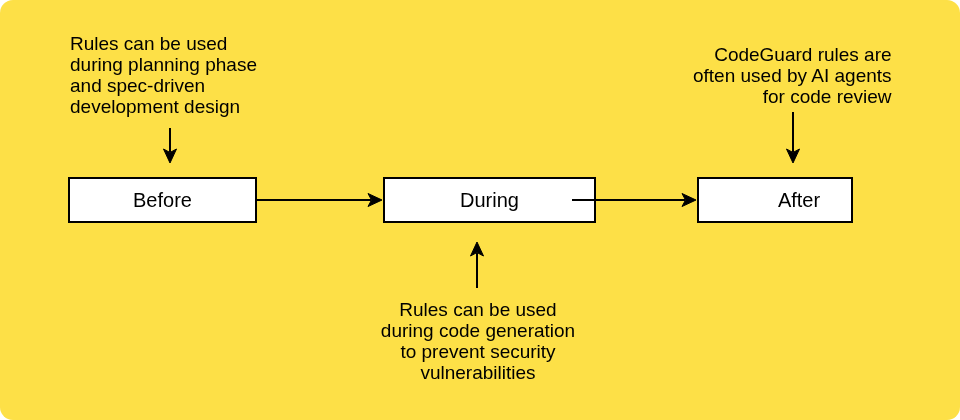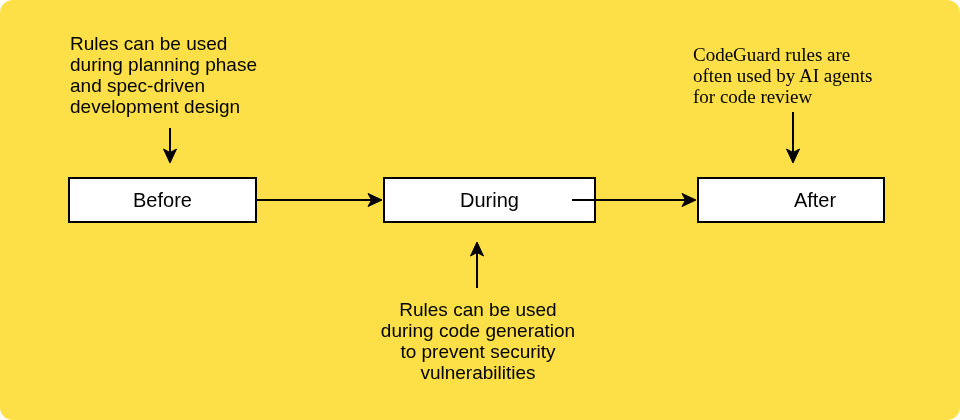--- a/index.html
+++ b/index.html
@@ -25,43 +25,42 @@
     color: #000000;
   }
   .ann-before {
     left: 70px;
     top: 33px;
     text-align: left;
   }
   .ann-after {
     left: 693px;
     top: 44px;
-    text-align: left;
-    font-family: Liberation Serif, serif;
+    text-align: right;
   }
   .ann-during {
     left: 358px;
     top: 299px;
     width: 240px;
     text-align: center;
   }
   .flow-box {
     position: absolute;
     top: 177px;
     height: 46px;
     border: 2px solid #000000;
     background: #ffffff;
     box-sizing: border-box;
     display: flex;
     align-items: center;
     justify-content: center;
   }
   .box-before { left: 68px;  width: 189px; }
   .box-during { left: 383px; width: 213px; }
-  .box-after  { left: 697px; width: 188px; padding-left: 48px; }
+  .box-after  { left: 697px; width: 156px; padding-left: 48px; }
   .flow-box span {
     font-size: 20px;
     color: #000000;
   }
   .connectors {
     position: absolute;
     left: 0;
     top: 0;
     width: 960px;
     height: 420px;

